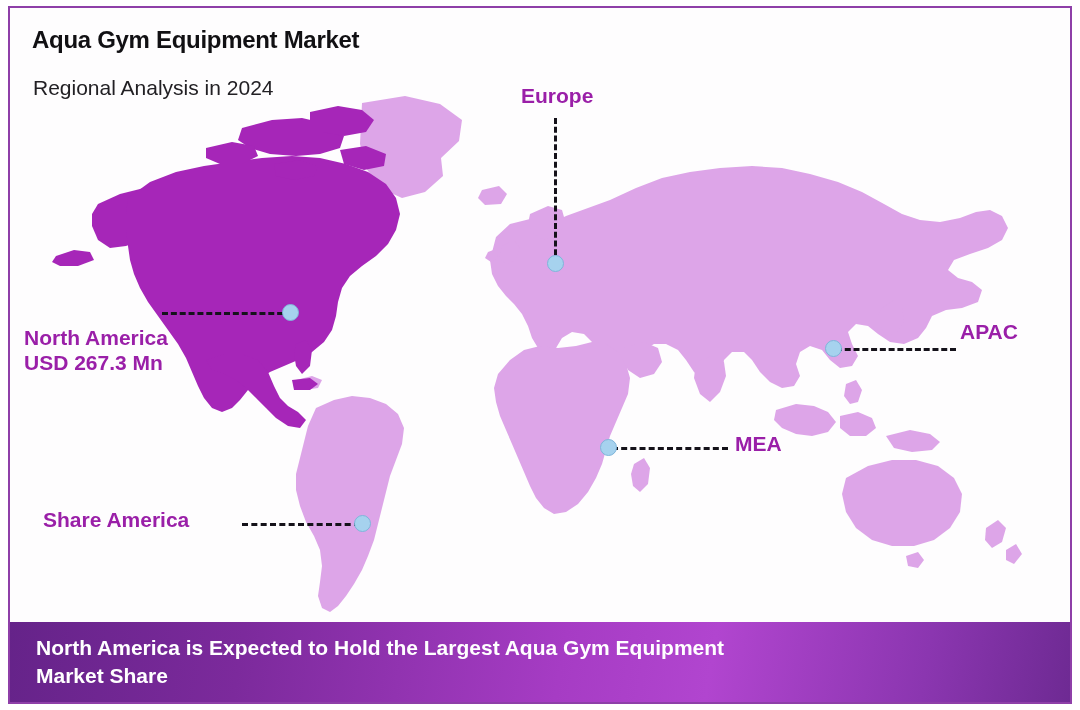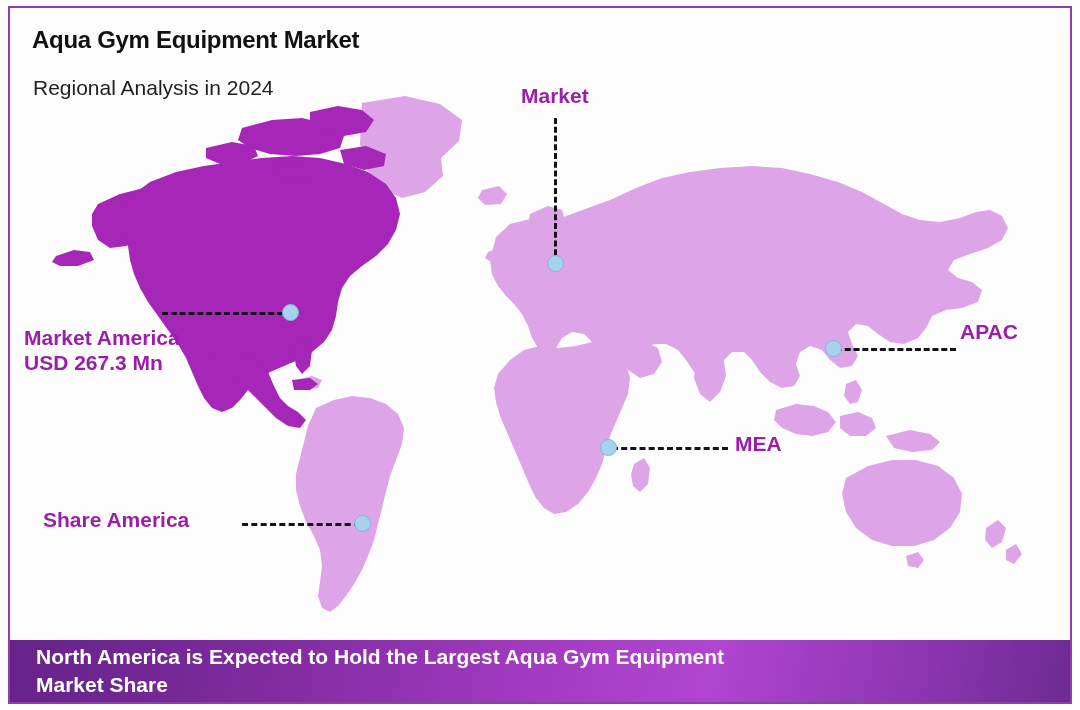--- a/index.html
+++ b/index.html
@@ -62,21 +62,21 @@
     width:17px;height:17px;
     border-radius:50%;
     background:#A6D2EE;
     border:1.5px solid #7FB5DA;
     box-sizing:border-box;
   }
 
   .banner{
     position:absolute;
     left:0;bottom:0;
-    width:1060px;height:62px;
+    width:1060px;height:80px;
     background:linear-gradient(100deg,#652389 0%,#7C2A9C 22%,#A63CC4 52%,#B145CF 66%,#8B36B0 86%,#6E2A93 100%);
     display:flex;align-items:center;justify-content:space-between;
   }
   .banner-text{
     color:#ffffff;font-size:21px;font-weight:bold;
     line-height:1.32;
     margin-left:26px;
     max-width:740px;
   }
   .logo{
@@ -165,27 +165,27 @@
         <path d="M286 336 L296 332 L302 342 L300 358 L292 366 L286 358 L284 346 Z"></path>
 
         <path d="M282 372 L300 370 L308 376 L300 382 L284 382 Z"></path>
       </g>
     </svg>
   </div>
 
   <div class="leader h" style="left:152px;top:304px;width:130px;"></div>
   <div class="dot" style="left:272px;top:296px;"></div>
   <div class="label na">
-    <div>Market America</div>
+    <div>North America</div>
     <div>USD 267.3 Mn</div>
   </div>
 
   <div class="leader v" style="left:544px;top:110px;height:146px;"></div>
   <div class="dot" style="left:537px;top:247px;"></div>
-  <div class="label eu">Market</div>
+  <div class="label eu">Europe</div>
 
   <div class="leader h" style="left:826px;top:340px;width:120px;"></div>
   <div class="dot" style="left:815px;top:332px;"></div>
   <div class="label apac">APAC</div>
 
   <div class="leader h" style="left:602px;top:439px;width:116px;"></div>
   <div class="dot" style="left:590px;top:431px;"></div>
   <div class="label mea">MEA</div>
 
   <div class="leader h" style="left:232px;top:515px;width:118px;"></div>

